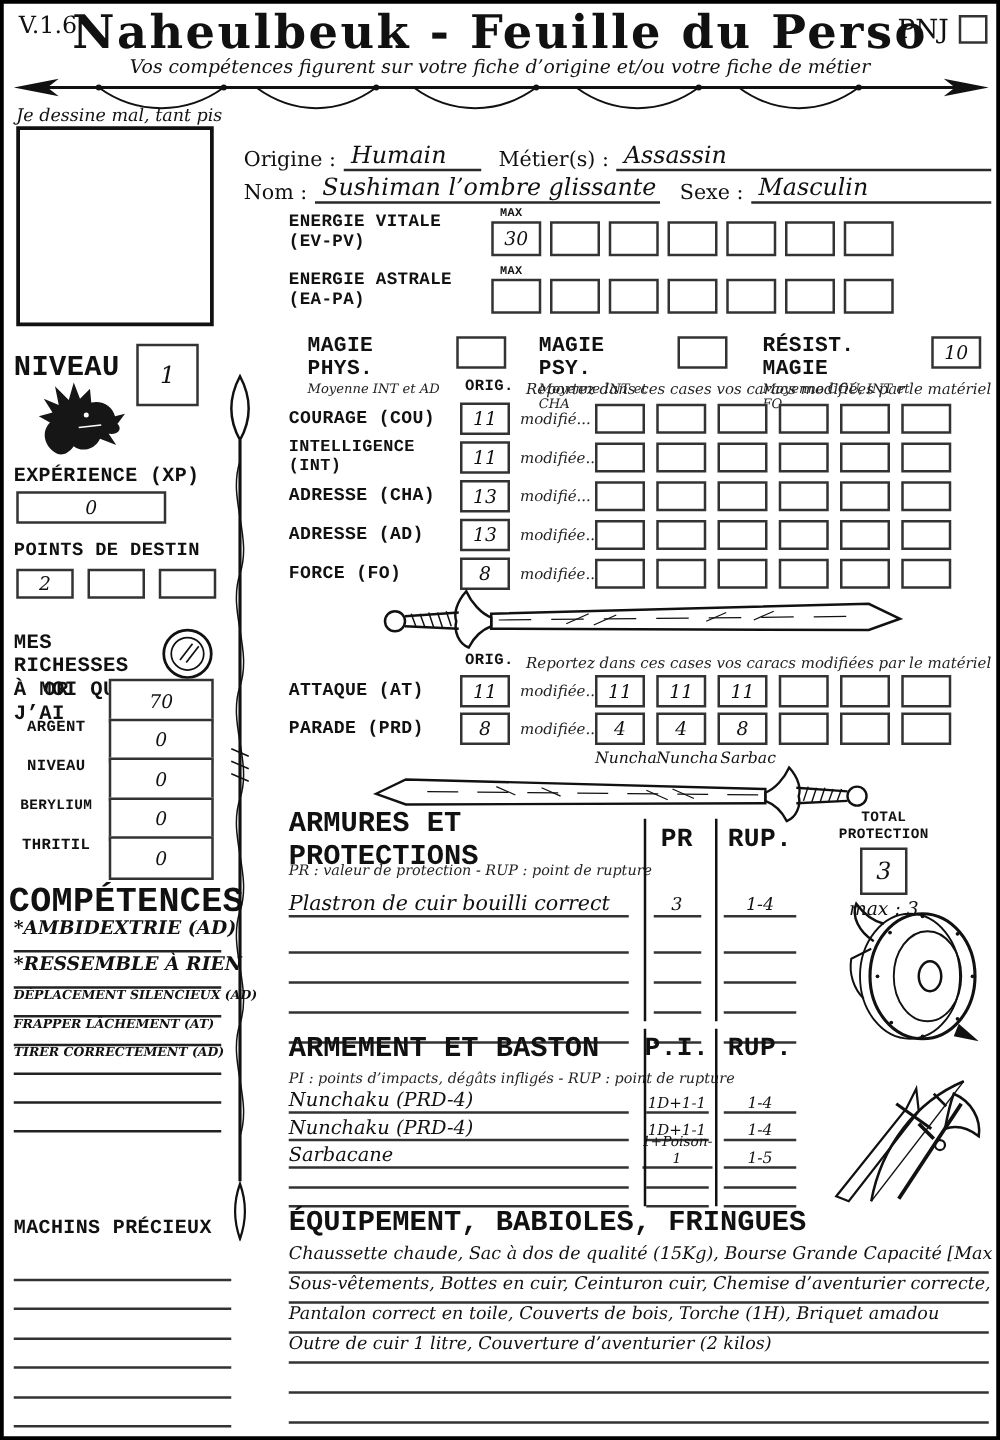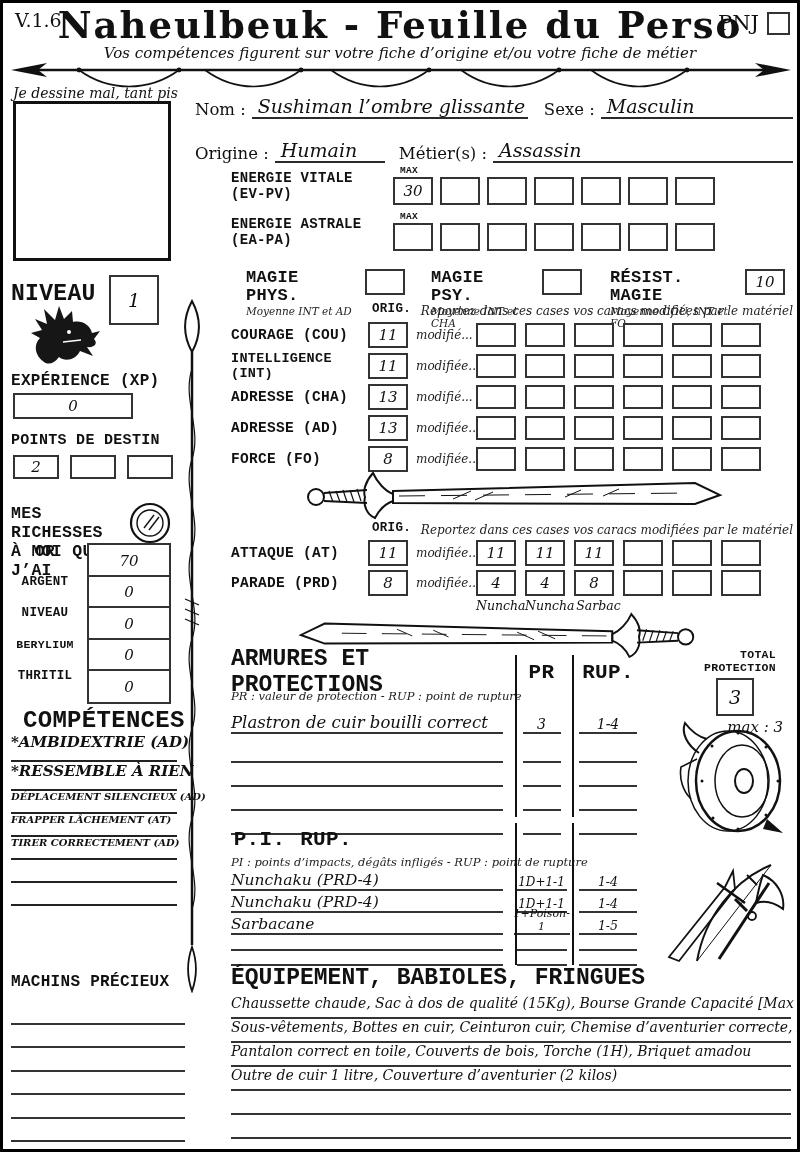--- a/index.html
+++ b/index.html
@@ -191,21 +191,21 @@
         </div>
     </div>
     <div class="m-row">
       <span class="mlab f-head">THRITIL</span>
       <div class="box m-box-money">
           <span class="hand-val">0</span>
         </div>
     </div>
   </div>
 
-  <div class="abs f-head" style="left:20px;top:704px;font-size:24px">COMPÉTENCES</div>
+  <div class="abs f-head" style="left:4px;top:704px;font-size:28px">COMPÉTENCES</div>
   <div class="abs" style="left:8px;top:730px;width:166px">
     <div class="skl sk-lg hand">*AMBIDEXTRIE (AD)</div>
     <div class="skl sk-lg hand">*RESSEMBLE À RIEN</div>
     <div class="skl sk-sm hand">DÉPLACEMENT SILENCIEUX (AD)</div>
     <div class="skl sk-sm hand">FRAPPER LÂCHEMENT (AT)</div>
     <div class="skl sk-sm hand">TIRER CORRECTEMENT (AD)</div>
     <div class="skl sk-sm hand"></div>
     <div class="skl sk-sm hand"></div>
   </div>
 
@@ -224,31 +224,31 @@
     <svg width="42" height="694" viewBox="0 0 42 694">
       <path d="M21,2 C13,17 11,35 21,53 C31,35 29,17 21,2 Z" fill="none" stroke="#111" stroke-width="2"></path>
       <line x1="21" y1="53" x2="21" y2="646" stroke="#111" stroke-width="2.5"></line>
       <path d="M21,70 C11,100 31,130 21,160 C11,190 31,220 21,250 C11,280 31,310 21,340 C11,370 31,400 21,430 C11,460 31,490 21,520 C11,550 31,580 21,610" fill="none" stroke="#111" stroke-width="1.2"></path>
       <path d="M14,300 L28,306 M14,310 L28,316 M14,320 L28,326" stroke="#111" stroke-width="1.2"></path>
       <path d="M21,692 C16,678 16,662 21,648 C26,662 26,678 21,692 Z" fill="none" stroke="#111" stroke-width="1.8"></path>
     </svg>
   </div>
 
   <div class="abs" style="left:192px;top:90px;width:598px">
+    <div class="id-row" style="height:26px;margin-top:18px">
+      <span class="f-cal idlabel">Origine :</span>
+      <span class="wline hand idval" style="width:110px">Humain</span>
+      <span class="f-cal idlabel" style="margin-left:14px">Métier(s) :</span>
+      <span class="wline hand idval" style="flex:1">Assassin</span>
+    </div>
     <div class="id-row" style="height:26px">
       <span class="f-cal idlabel">Nom :</span>
       <span class="wline hand idval" style="width:276px">Sushiman l’ombre glissante</span>
       <span class="f-cal idlabel" style="margin-left:16px">Sexe :</span>
       <span class="wline hand idval" style="flex:1">Masculin</span>
-    </div>
-    <div class="id-row" style="height:26px;margin-top:18px">
-      <span class="f-cal idlabel">Origine :</span>
-      <span class="wline hand idval" style="width:110px">Humain</span>
-      <span class="f-cal idlabel" style="margin-left:14px">Métier(s) :</span>
-      <span class="wline hand idval" style="flex:1">Assassin</span>
     </div>
   </div>
 
   <div class="abs" style="left:228px;top:160px;width:562px">
     <div class="energy-row">
       <div class="e-lbl f-head">ENERGIE VITALE (EV-PV)</div>
       <div class="e-cells">
         <div class="maxwrap">
           <span class="max-lbl f-head">MAX</span>
           <div class="box e-box">
@@ -538,21 +538,21 @@
         </div>
       <div class="t-c1">
           <div class="cell-ul small-ul hand"></div>
         </div>
       <div class="t-c2">
           <div class="cell-ul rup-ul hand"></div>
         </div>
     </div>
   </div>
 
-  <div class="abs" style="left:684px;top:645px;width:96px;text-align:right">
+  <div class="abs" style="left:656px;top:645px;width:96px;text-align:center">
     <div class="f-head" style="font-size:11.5px;line-height:13px;width:82px;margin:0 auto">TOTAL PROTECTION</div>
     <div class="box" style="width:38px;height:38px;margin:4px auto 0">
       <span class="hand" style="font-size:19px">3</span>
     </div>
     <div class="hand" style="font-size:15px;margin-top:2px">max : 3</div>
   </div>
 
   <div class="abs" style="left:666px;top:716px">
     <svg width="124" height="120" viewBox="0 0 124 120">
       <ellipse cx="69" cy="62" rx="42" ry="50" fill="none" stroke="#111" stroke-width="2.5"></ellipse>
@@ -570,20 +570,21 @@
       <path d="M30,34 C18,26 12,14 16,4 C22,12 30,18 38,20" fill="none" stroke="#111" stroke-width="2"></path>
       <path d="M22,80 C14,72 10,60 12,48 L28,40" fill="none" stroke="#111" stroke-width="1.6"></path>
       <path d="M98,100 L114,114 L94,110 Z" fill="#111"></path>
     </svg>
   </div>
 
   <div class="abs" style="left:228px;top:820px;width:417px;height:144px">
     <div class="vline" style="left:284px;height:142px"></div>
     <div class="vline" style="left:341px;height:142px"></div>
     <div class="t-head" style="height:32px">
+      <div class="t-name f-head t-title">ARMEMENT ET BASTON</div>
       <div class="t-c1 f-head t-colhead">P.I.</div>
       <div class="t-c2 f-head t-colhead">RUP.</div>
     </div>
     <div class="t-sub f-ital">PI : points d’impacts, dégâts infligés - RUP : point de rupture</div>
     <div class="t-row" style="height:21px">
       <div class="t-name">
           <div class="cell-ul name-ul hand" style="font-size:15.5px">Nunchaku (PRD-4)</div>
         </div>
       <div class="t-c1">
           <div class="cell-ul small-ul hand" style="width:50px;font-size:12px">1D+1-1</div>

